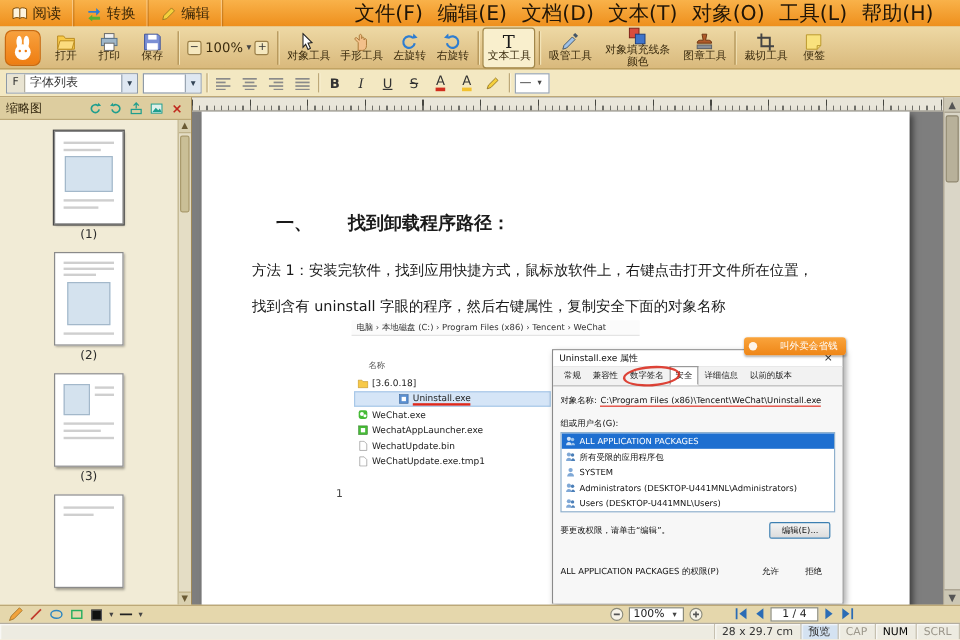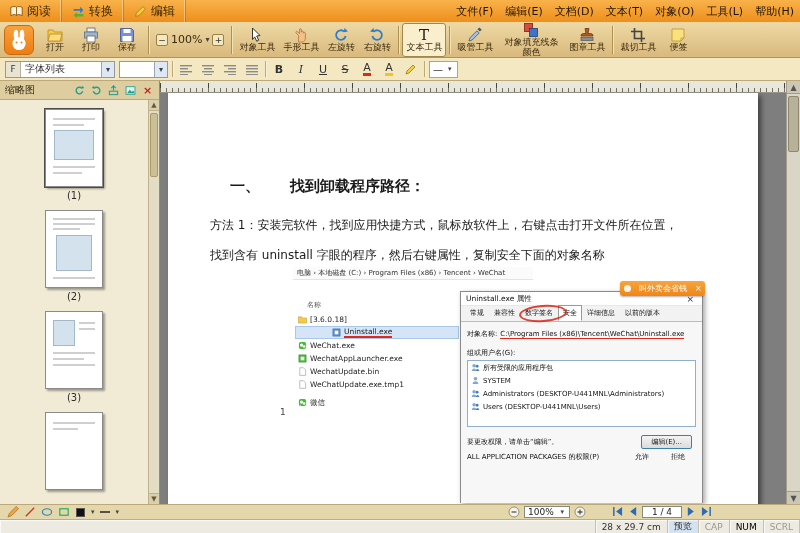--- a/index.html
+++ b/index.html
@@ -7,21 +7,21 @@
   body { font-family:"DejaVu Sans", sans-serif; user-select:none; }
   .win { position:relative; width:800px; height:533px; background:#d9c08a; overflow:hidden; }
 
   
   .menubar { position:absolute; top:0; left:0; right:0; height:22px;
     background:linear-gradient(#f9b24a,#ee8f1c); display:flex; align-items:center; }
   .mtab { display:flex; align-items:center; gap:4px; padding:12px 10px; height:100%;
     font-size:12px; color:#3a2607; border-right:1px solid rgba(160,90,10,.45);
     box-shadow:inset -1px 0 rgba(255,255,255,.35); }
   .mtab svg { width:13px; height:13px; }
-  .menus { margin-left:auto; display:flex; font-size:11px; color:#201507; padding-right:0; }
+  .menus { margin-left:auto; display:flex; font-size:17px; color:#201507; padding-right:16px; }
   .menuitem { padding:0 6px; }
 
   
   .toolbar { position:absolute; top:22px; left:0; right:0; height:36px;
     background:linear-gradient(#eed9a5,#d9b97c); border-bottom:1px solid #b2924f;
     display:flex; align-items:center; padding:0 1px; }
   .logo { width:30px; height:30px; border-radius:6px; margin:0 3px;
     background:linear-gradient(#f8a13d,#ee7d12); border:1px solid #c96a10;
     display:flex; align-items:center; justify-content:center; flex:0 0 auto; }
   .logo svg { width:24px; height:24px; }
@@ -105,21 +105,21 @@
   .ex-colhead { position:absolute; top:33px; left:14px; font-size:7px; color:#555; }
   .ex-files { position:absolute; top:46px; left:2px; width:164px; }
   .exrow { height:13px; display:flex; align-items:center; gap:3px; padding:0 3px; white-space:nowrap; }
   .exrow svg { width:9px; height:9px; flex:0 0 auto; }
   .exrow.sel { background:#d5e5f7; border:1px solid #a8c8e8;padding-left:36px; }
   .u-red { border-bottom:2px solid #e0291b; padding-bottom:0; }
   .exrow.gap { margin-top:5px; }
 
   .toast { position:absolute; top:14px; left:327px; width:85px; height:15px; z-index:7;
     background:linear-gradient(#f9a43c,#ef8617); border-radius:3px; display:flex; align-items:center;
-    gap:8px; padding:0 4px; color:#fff; font-size:8px; white-space:nowrap; box-shadow:0 1px 2px rgba(0,0,0,.3); }
+    gap:19px; padding:0 4px; color:#fff; font-size:8px; white-space:nowrap; box-shadow:0 1px 2px rgba(0,0,0,.3); }
   .toast .tdot { width:7px; height:7px; border-radius:50%; background:#fff; opacity:.9; flex:0 0 auto; }
   .toast .tx { margin-left:auto; font-size:8px; opacity:.95; }
 
   .dlg { position:absolute; top:24px; left:167px; width:243px; height:212px; z-index:5;
     background:#f2f2f2; border:1px solid #8a8a8a; box-shadow:2px 2px 5px rgba(0,0,0,.35); }
   .dlg-title { height:14px; background:#fff; display:flex; align-items:center; padding:0 5px;
     font-size:7.5px; color:#111; border-bottom:1px solid #e8e8e8; }
   .dlg-x { margin-left:auto; font-size:9px; color:#333; padding:0 3px; }
   .dlg-tabs { position:relative; height:16px; display:flex; align-items:flex-end; padding-left:4px;
     border-bottom:1px solid #bbb; background:#f2f2f2; }
@@ -132,21 +132,21 @@
   .objrow .lab { margin-right:3px; }
   .grplabel { margin-top:9px; }
   .grplist { margin-top:2px; border:1px solid #8fb0cc; background:#fff; height:67px; overflow:hidden; }
   .grow { height:13px; display:flex; align-items:center; gap:3px; padding:0 3px; white-space:nowrap; }
   .grow svg { width:9px; height:9px; flex:0 0 auto; }
   .grow.sel { background:#1e6fd0; color:#fff; }
   .hintrow { margin-top:8px; display:flex; align-items:center; }
   .hintrow .hint { flex:1; }
   .wbtn { border:1px solid #3c7fb1; background:linear-gradient(#f4f4f4,#dcdcdc); padding:1px 9px;
     font-size:7px; color:#111; border-radius:2px; margin-right:4px; }
-  .permrow { margin-top:3px; display:flex; align-items:center; }
+  .permrow { margin-top:22px; display:flex; align-items:center; }
   .permrow .pl { flex:1; }
   .permrow .col { width:36px; text-align:center; }
 
   
   .vscroll { position:absolute; top:81px; right:0; width:14px; bottom:29px;
     background:#dad6c7; border-left:1px solid #a59d8c; font-size:8px; color:#555; text-align:center; }
   .vscroll .ar { height:13px; line-height:13px; background:#ccc7b4; border-bottom:1px solid #a59d8c; }
   .vscroll .ar.b { position:absolute; bottom:0; left:0; right:0; border-top:1px solid #a59d8c; border-bottom:none; }
   .vscroll .vthumb { position:absolute; top:15px; left:1px; right:1px; height:56px;
     background:#b8b19a; border:1px solid #8f876f; border-radius:2px; }
@@ -545,29 +545,20 @@
                 <path d="M2 .8h4l2.5 2.5v6H2z" fill="#fff" stroke="#8a8a8a" stroke-width=".6"></path>
               </svg>
             <span>WechatUpdate.bin</span>
           </div>
           <div class="exrow">
             <svg viewBox="0 0 10 10">
                 <path d="M2 .8h4l2.5 2.5v6H2z" fill="#fff" stroke="#8a8a8a" stroke-width=".6"></path>
               </svg>
             <span>WeChatUpdate.exe.tmp1</span>
           </div>
-          <div class="exrow gap">
-            <svg viewBox="0 0 10 10">
-                <rect x="1" y="1" width="8" height="8" rx="2" fill="#46bb36"></rect>
-                <circle cx="4" cy="4.5" r="1.8" fill="#fff"></circle>
-                <circle cx="6.8" cy="6" r="1.4" fill="#fff"></circle>
-                <path d="M1 9l2-2v2z" fill="#fff" stroke="#888" stroke-width=".3"></path>
-              </svg>
-            <span>微信</span>
-          </div>
         </div>
 
         <div class="toast">
           <span class="tdot"></span>
           <span>叫外卖会省钱</span>
           <span class="tx">×</span>
         </div>
 
         <div class="dlg">
           <div class="dlg-title">
@@ -582,20 +573,29 @@
             <span class="dtab">详细信息</span>
             <span class="dtab">以前的版本</span>
             <span class="red-ellipse"></span>
           </div>
           <div class="dlg-body">
             <div class="objrow">
               <span class="lab">对象名称:</span><span class="u-red">C:\Program Files (x86)\Tencent\WeChat\Uninstall.exe</span>
             </div>
             <div class="grplabel">组或用户名(G):</div>
             <div class="grplist">
+              <div class="grow sel">
+                <svg viewBox="0 0 10 10">
+                    <circle cx="3.4" cy="3" r="1.9" fill="#cfe2f7"></circle>
+                    <circle cx="6.8" cy="3.6" r="1.6" fill="#9ec4ea"></circle>
+                    <path d="M.8 9c0-2 1.4-3 2.6-3s2.6 1 2.6 3z" fill="#cfe2f7"></path>
+                    <path d="M5.4 9c.2-1.6 1-2.4 1.8-2.4.9 0 1.8.8 2 2.4z" fill="#9ec4ea"></path>
+                  </svg>
+                <span>ALL APPLICATION PACKAGES</span>
+              </div>
               <div class="grow">
                 <svg viewBox="0 0 10 10">
                     <circle cx="3.4" cy="3" r="1.9" fill="#7fa8d6"></circle>
                     <circle cx="6.8" cy="3.6" r="1.6" fill="#4b7fb8"></circle>
                     <path d="M.8 9c0-2 1.4-3 2.6-3s2.6 1 2.6 3z" fill="#7fa8d6"></path>
                     <path d="M5.4 9c.2-1.6 1-2.4 1.8-2.4.9 0 1.8.8 2 2.4z" fill="#4b7fb8"></path>
                   </svg>
                 <span>所有受限的应用程序包</span>
               </div>
               <div class="grow">

